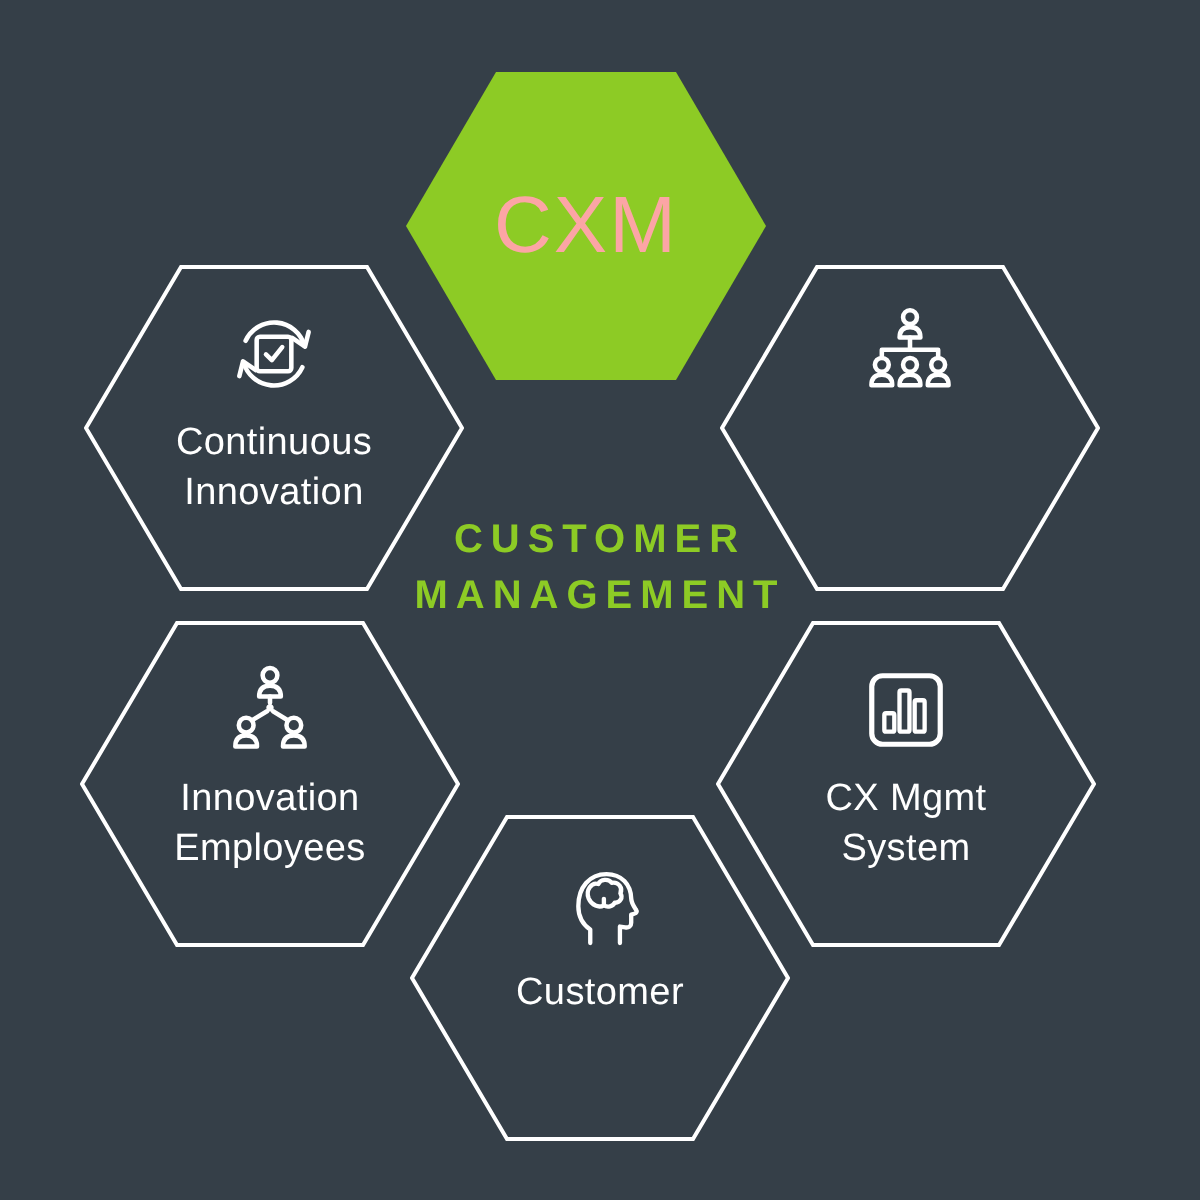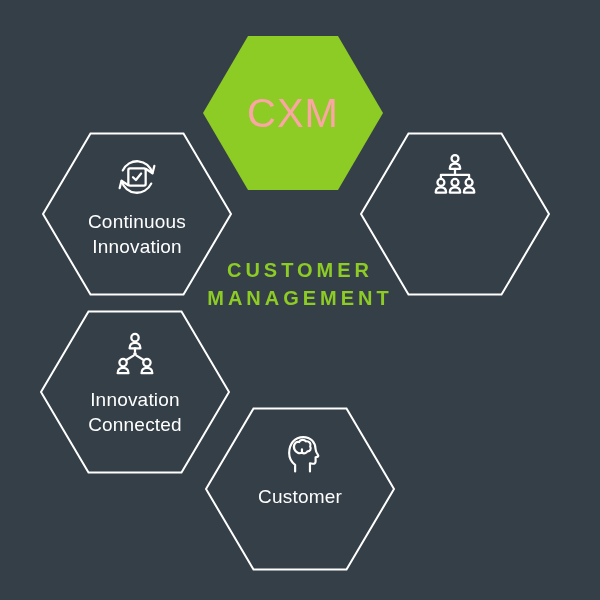--- a/index.html
+++ b/index.html
@@ -122,25 +122,44 @@
           <path d="M25.4 24.6 L32 28.6"></path>
           <circle cx="13" cy="31" r="3.4"></circle>
           <path d="M8 40.8 Q8 35.8 13 35.8 Q18 35.8 18 40.8 Z"></path>
           <circle cx="35" cy="31" r="3.4"></circle>
           <path d="M30 40.8 Q30 35.8 35 35.8 Q40 35.8 40 40.8 Z"></path>
         </g>
         <circle class="fl" cx="24" cy="23" r="1.7"></circle>
       </svg>
       <div class="hex-label">
         <div>Innovation</div>
-        <div>Connected</div>
+        <div>Employees</div>
       </div>
     </div>
   </div>
 
+  <div class="hex-cell" style="left:358px;top:310px;">
+    <svg class="hex-outline" width="190" height="164" viewBox="0 0 190 164">
+      <polygon points="1,82 48.5,1.5 141.5,1.5 189,82 141.5,162.5 48.5,162.5"></polygon>
+    </svg>
+    <div class="hex-content">
+      <svg class="icon" viewBox="0 0 48 48">
+        <rect class="st" style="stroke-width:2.4" x="8.2" y="8.2" width="31.6" height="31.6" rx="5"></rect>
+        <g class="st" style="stroke-width:2">
+          <rect x="14" y="25.5" width="4.6" height="8.5" rx="0.8"></rect>
+          <rect x="21" y="15" width="4.6" height="19" rx="0.8"></rect>
+          <rect x="28" y="19.5" width="4.6" height="14.5" rx="0.8"></rect>
+        </g>
+      </svg>
+      <div class="hex-label">
+        <div>CX Mgmt</div>
+        <div>System</div>
+      </div>
+    </div>
+  </div>
 
   <div class="hex-cell" style="left:205px;top:407px;">
     <svg class="hex-outline" width="190" height="164" viewBox="0 0 190 164">
       <polygon points="1,82 48.5,1.5 141.5,1.5 189,82 141.5,162.5 48.5,162.5"></polygon>
     </svg>
     <div class="hex-content">
       <svg class="icon" viewBox="0 0 48 48">
         <g class="st" style="stroke-width:2">
           <path d="M19.5 42 L19.5 35.8 C15.8 33.2 14 29.6 14 25 C14 16.2 19.2 10.2 27 10.2 C34 10.2 38.2 15 38.4 21.4 C38.45 23.2 39.2 24.6 40.6 26.6 C41.2 27.4 40.9 28.2 39.8 28.5 L38.4 28.9 L38.4 32.6 C38.4 34.3 37.3 35.1 35.6 34.8 L33.2 34.4 L33.2 42"></path>
           <path d="M18.8 21.5 C17.2 17.5 20.2 13.8 23.2 14.8 C24.2 12.4 28 12.2 29.4 14.2 C32.6 13.6 34.6 16.6 33.4 19 C34.8 21 33.2 23.6 30.8 23.4 C30 25.2 27.4 25.8 25.8 24.6 C23.4 26 20.2 24.6 18.8 21.5 Z"></path>

